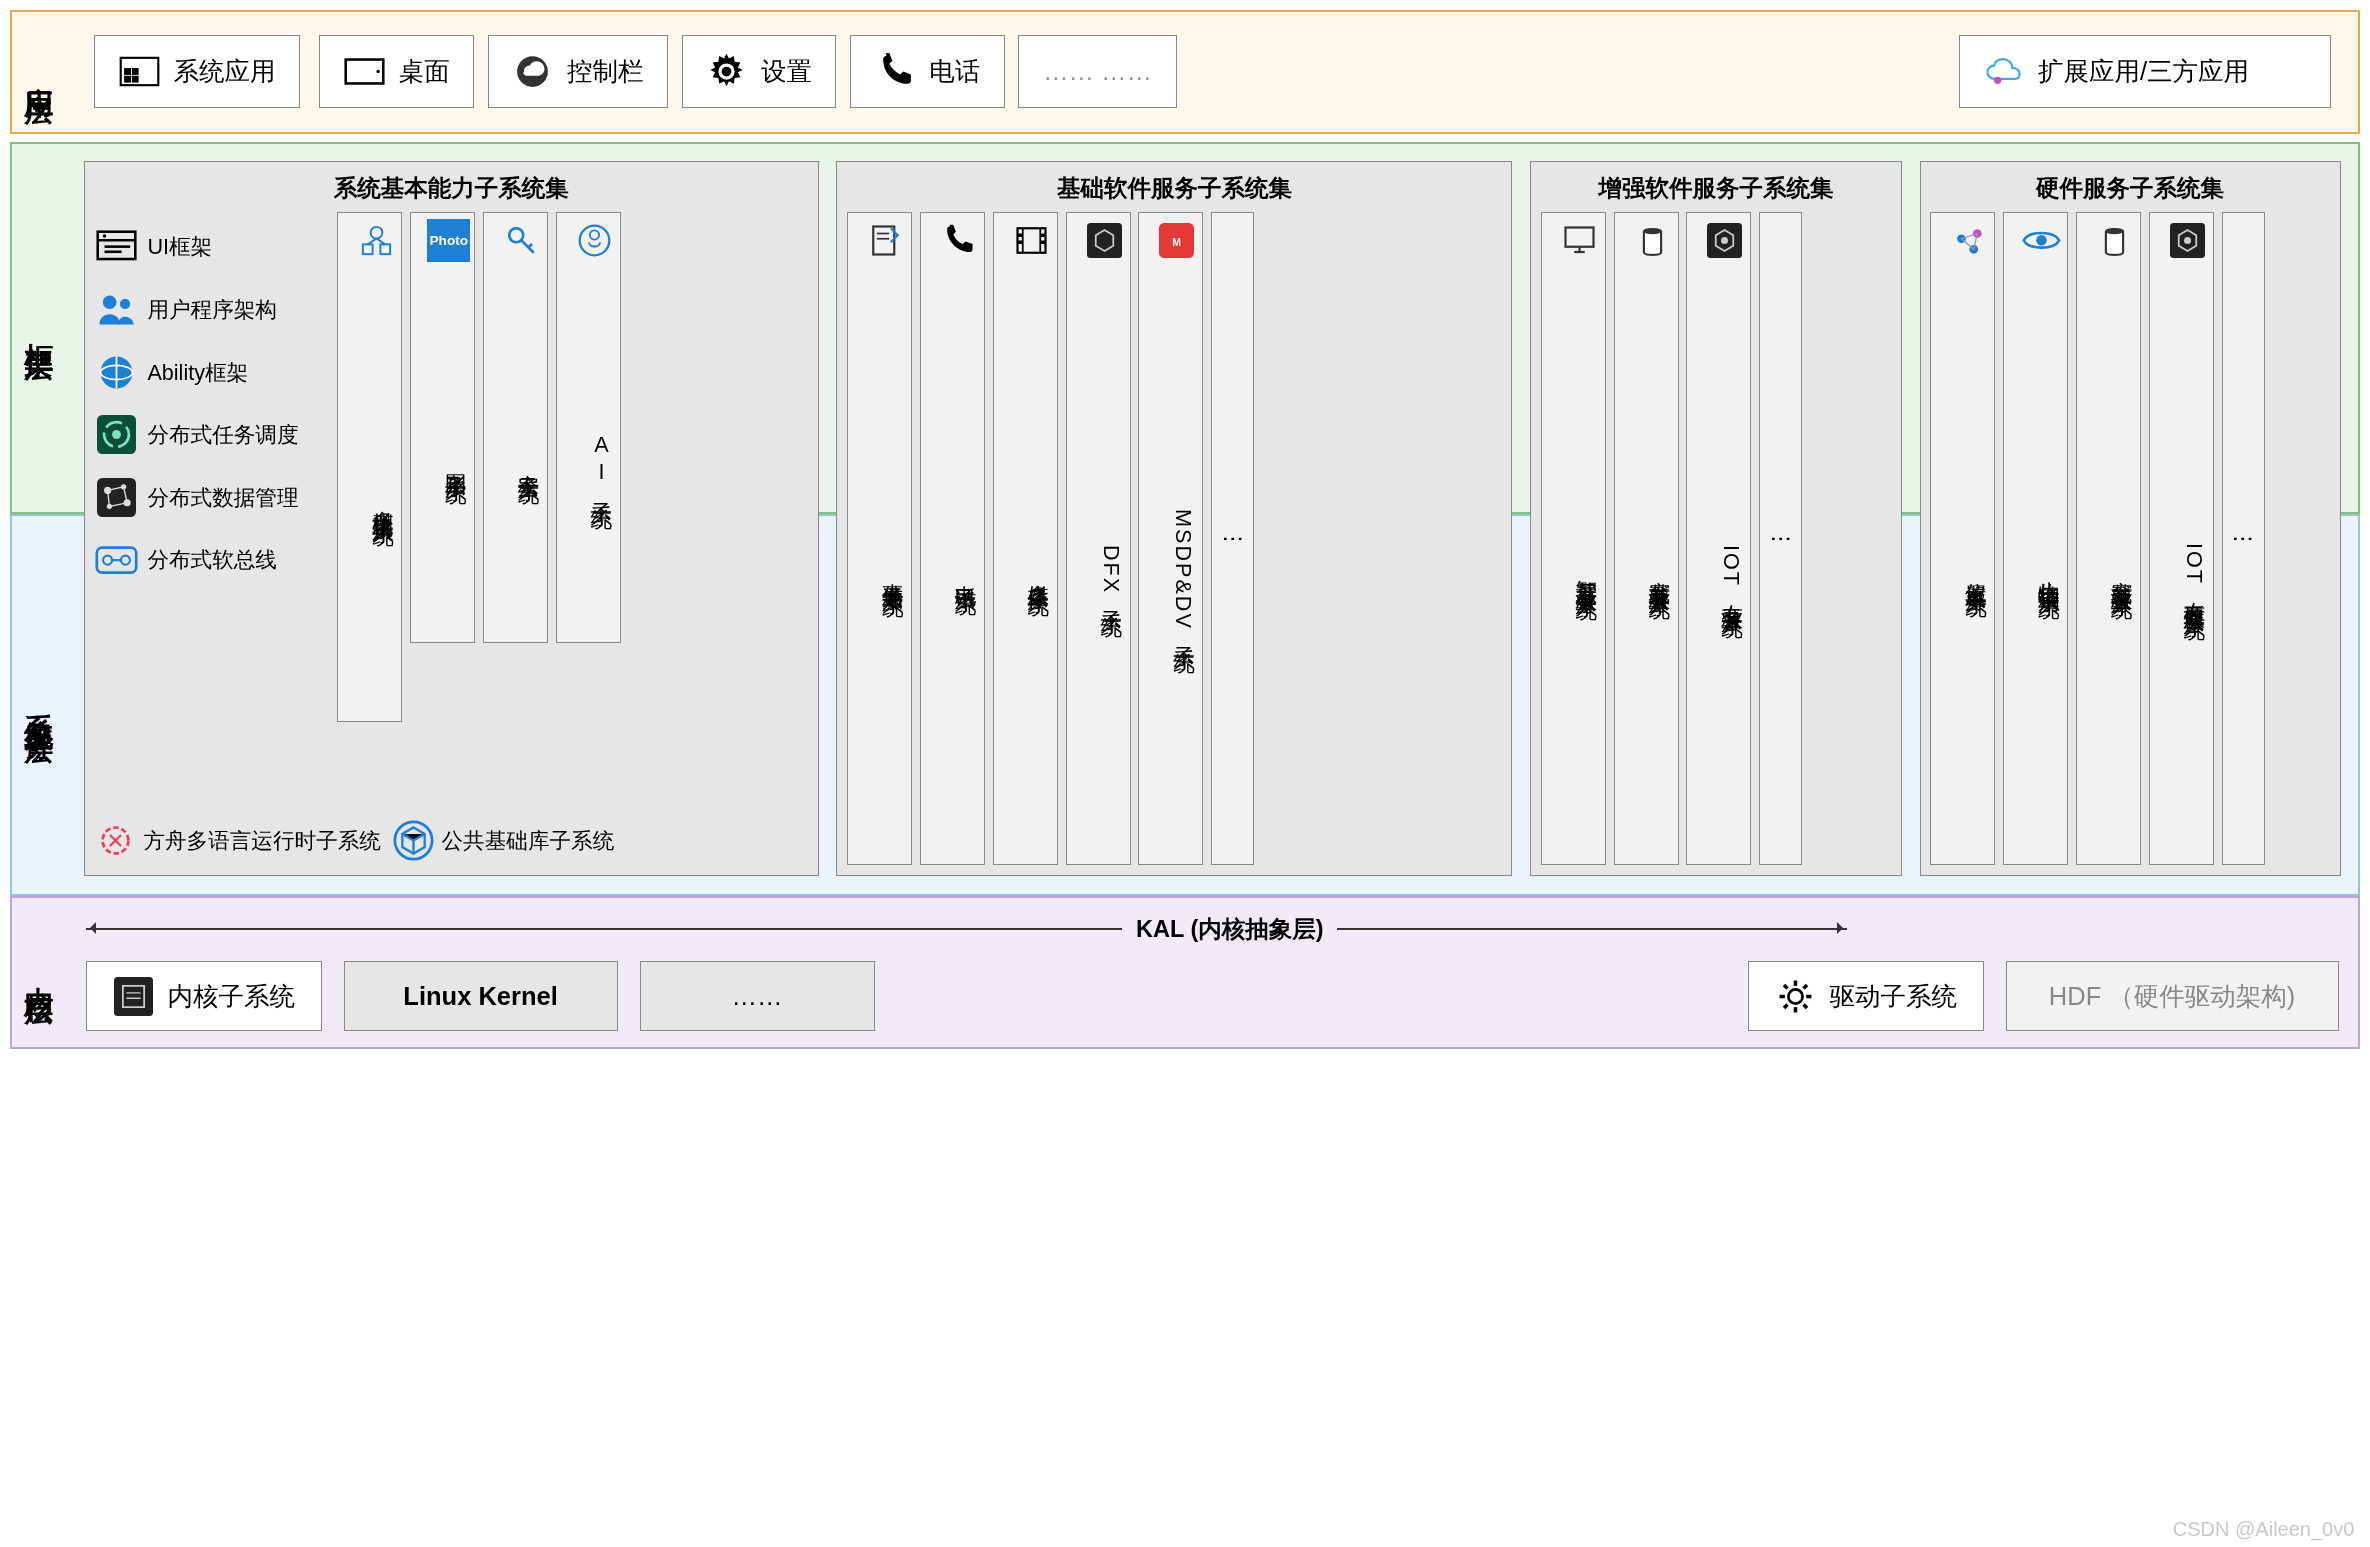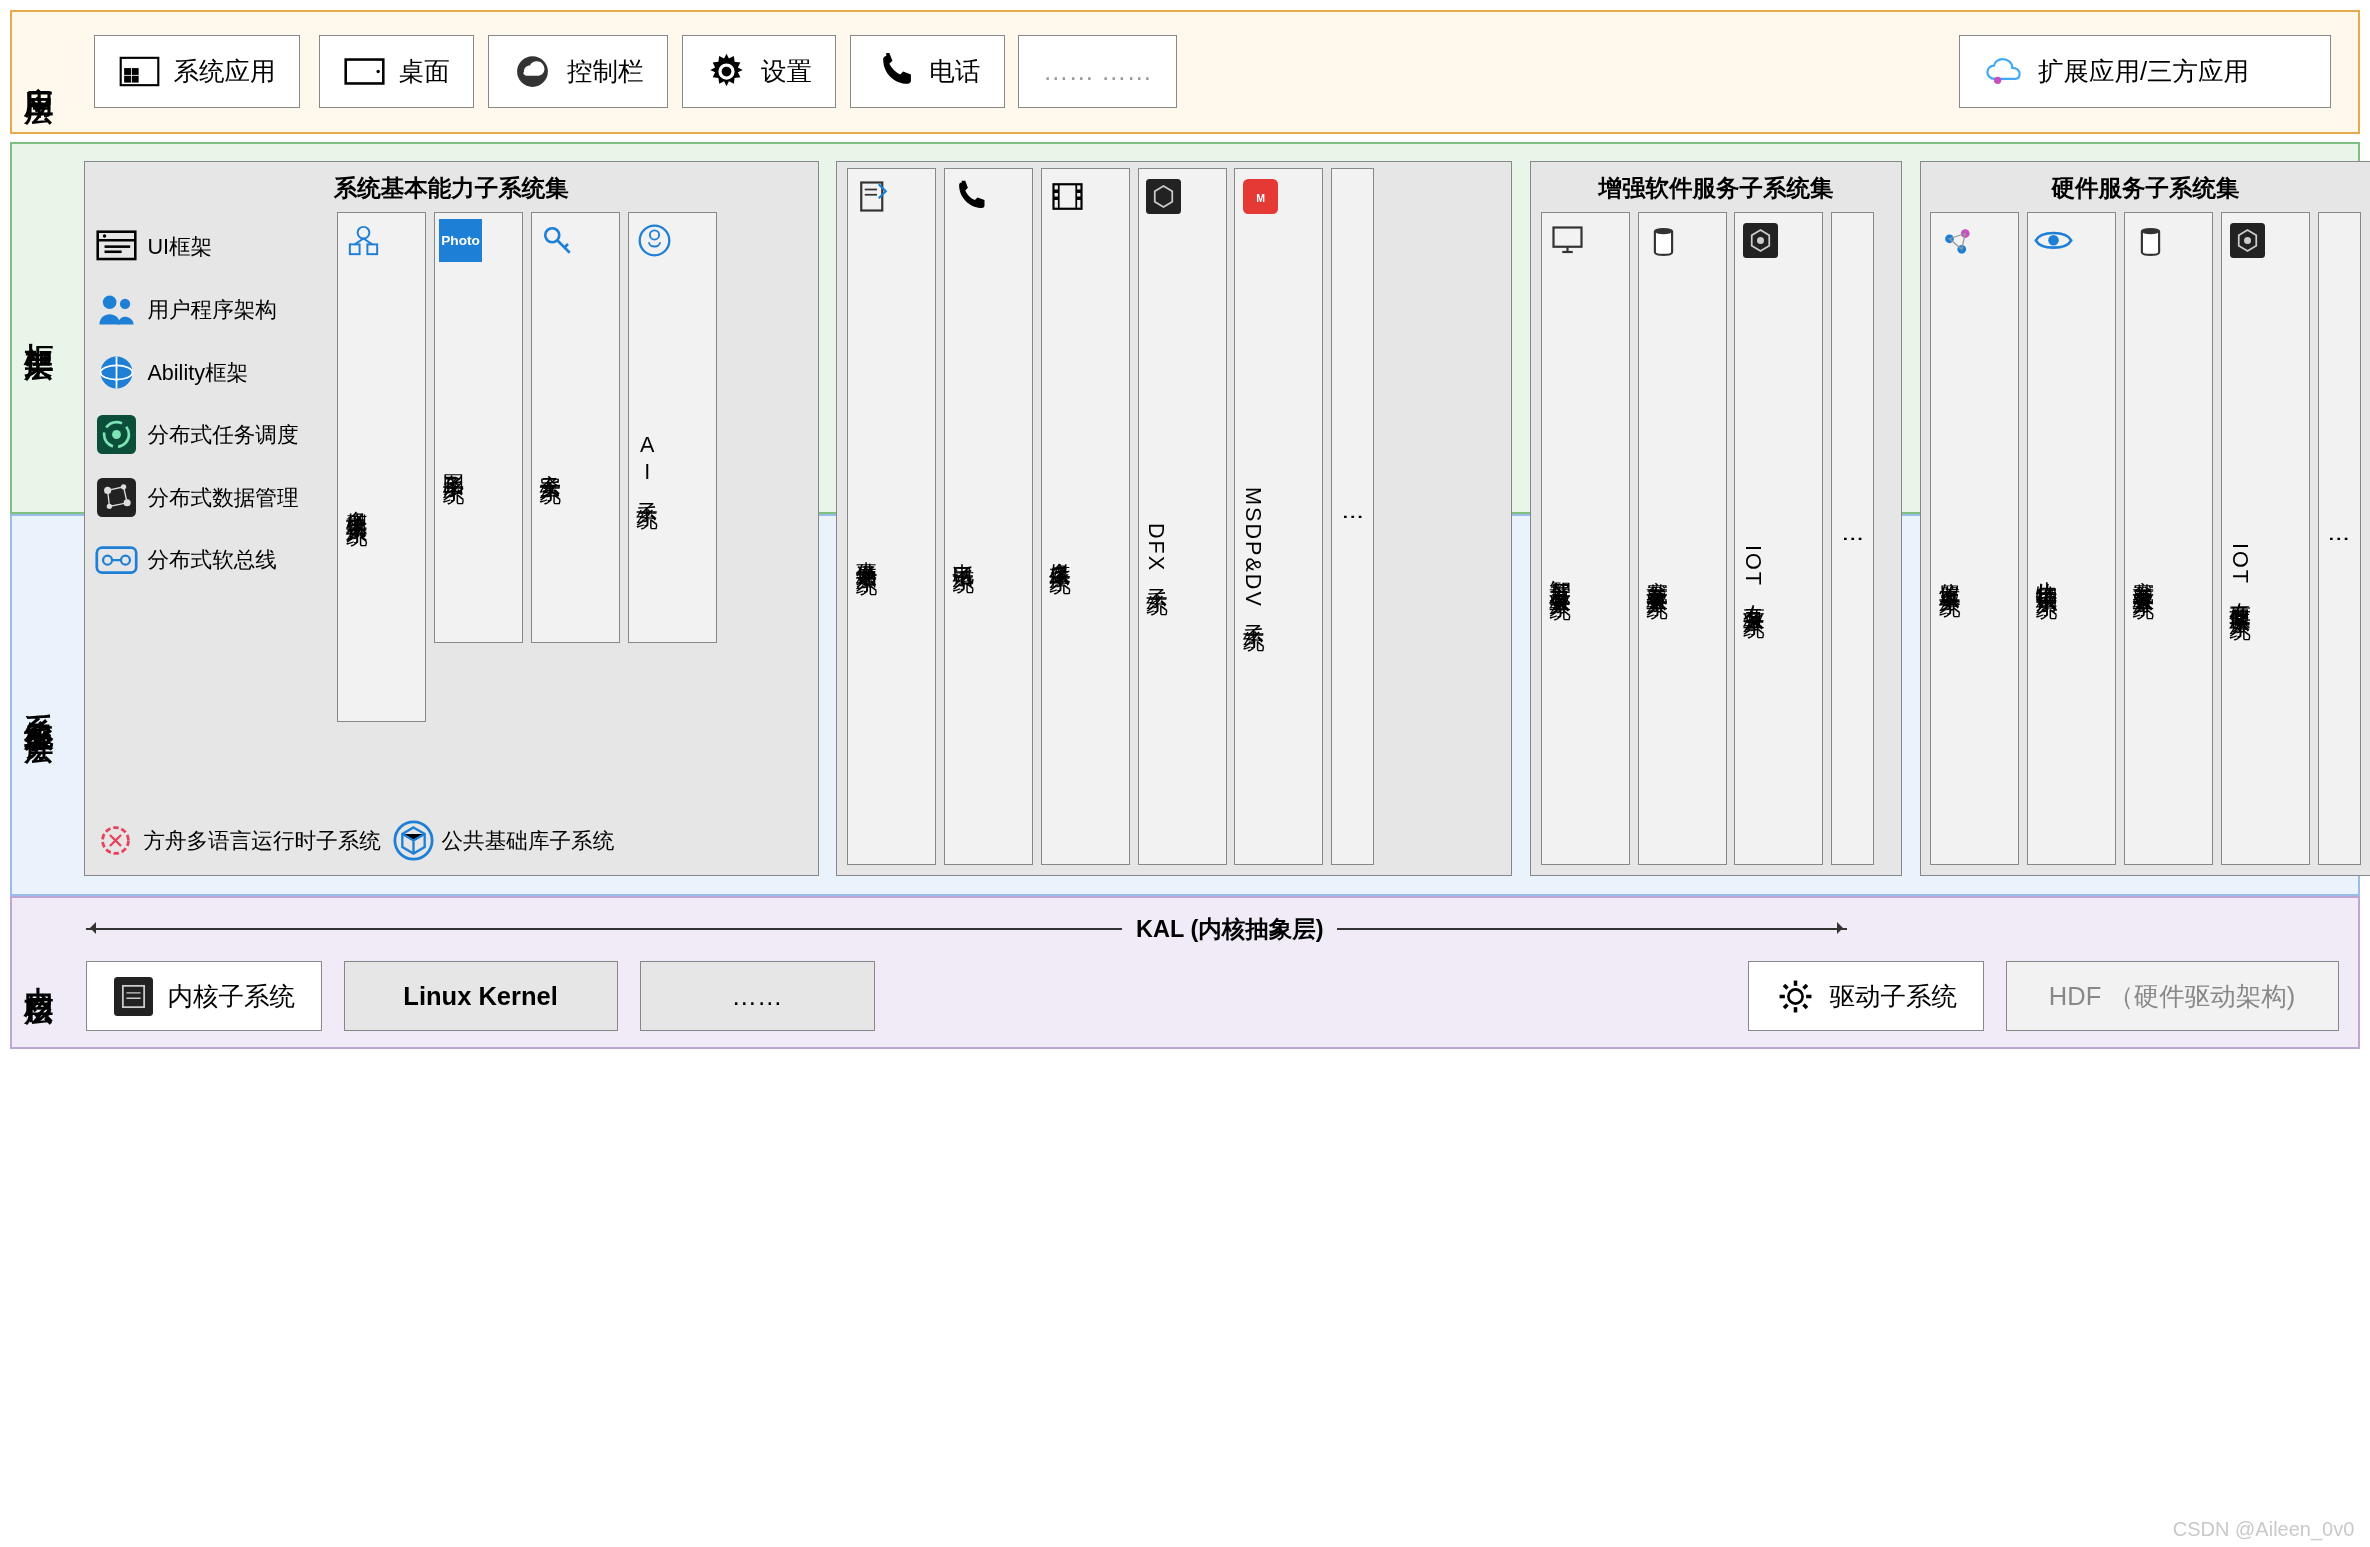--- a/index.html
+++ b/index.html
@@ -25,21 +25,21 @@
 
 .subsys-overlay { position: absolute; left: 74px; right: 19.6px; top: 19.6px; bottom: 19.6px; display: flex; gap: 17.6px; z-index: 5; }
 .group-box { border: 1.5px solid #888; background: #E6E6E6; display: flex; flex-direction: column; padding: 5.9px 9.8px 9.8px 9.8px; }
 .group-title { text-align: center; font-size: 23.5px; font-weight: bold; padding: 3.9px 0 7.8px; }
 .group-body { flex: 1; display: flex; gap: 7.8px; }
 
 .left-stack { display: flex; flex-direction: column; gap: 19.6px; padding-right: 7.8px; min-width: 235px; justify-content: flex-start; padding-top: 13.7px;}
 .left-item { display: flex; align-items: center; gap: 9.8px; font-size: 21.6px; }
 .left-item .icon-box { width: 43px; height: 43px; }
 
-.vcol { border: 1.5px solid #888; background: #F2F2F2; display: flex; flex-direction: column; align-items: flex-start; width: 89px; padding: 5.9px 3.9px; }
+.vcol { border: 1.5px solid #888; background: #F2F2F2; display: flex; flex-direction: column; align-items: flex-end; width: 65px; padding: 5.9px 3.9px; }
 .vcol .col-icon { width: 43px; height: 43px; display:flex; align-items:center; justify-content:center; margin-bottom: 5.9px; }
 .vcol .col-text { writing-mode: vertical-rl; text-orientation: upright; font-size: 21.6px; letter-spacing: 2px; flex:1; text-align:center; padding-top: 19.6px;}
 .vcol.mixed .col-text { writing-mode: vertical-rl; text-orientation: mixed; }
 .ellipsis-col { border: 1.5px solid #888; background:#F2F2F2; width: 43px; display:flex; align-items:center; justify-content:center; writing-mode: vertical-rl; font-size:21.6px;}
 
 .bottom-row { display:flex; gap:11.8px; align-items:center; margin-top: 15.7px; position:absolute; bottom: 13.7px; left: 9.8px; right:9.8px;}
 .bottom-item { display:flex; align-items:center; gap:7.8px; font-size:21.6px; }
 
 
 .kernel-layer { border-color: #BDA5D4; background: #F0EBF6; }
@@ -264,20 +264,21 @@
                 <path d="M22 8l12 7v14l-12 7-12-7V15z" fill="none" stroke="#1E7FD6" stroke-width="2.5"></path>
                 <path d="M10 15l12 7 12-7M22 22v14" stroke="#1E7FD6" stroke-width="2.5"></path>
               </svg>
             </span>
             <span>公共基础库子系统</span>
           </div>
       </div>
     </div>
 
     <div class="group-box" style="flex: 0 0 676px;">
+      <div class="group-title">基础软件服务子系统集</div>
       <div class="group-body">
         <div class="vcol">
             <span class="col-icon">
               <svg viewBox="0 0 40 40" width="35">
                 <rect x="6" y="4" width="24" height="32" fill="none" stroke="#333" stroke-width="2.5"></rect>
                 <line x1="10" y1="12" x2="24" y2="12" stroke="#333" stroke-width="2"></line>
                 <line x1="10" y1="18" x2="24" y2="18" stroke="#333" stroke-width="2"></line>
                 <path d="M26 6l8 8-8 8" fill="none" stroke="#1E7FD6" stroke-width="2.5"></path>
               </svg>
             </span>

